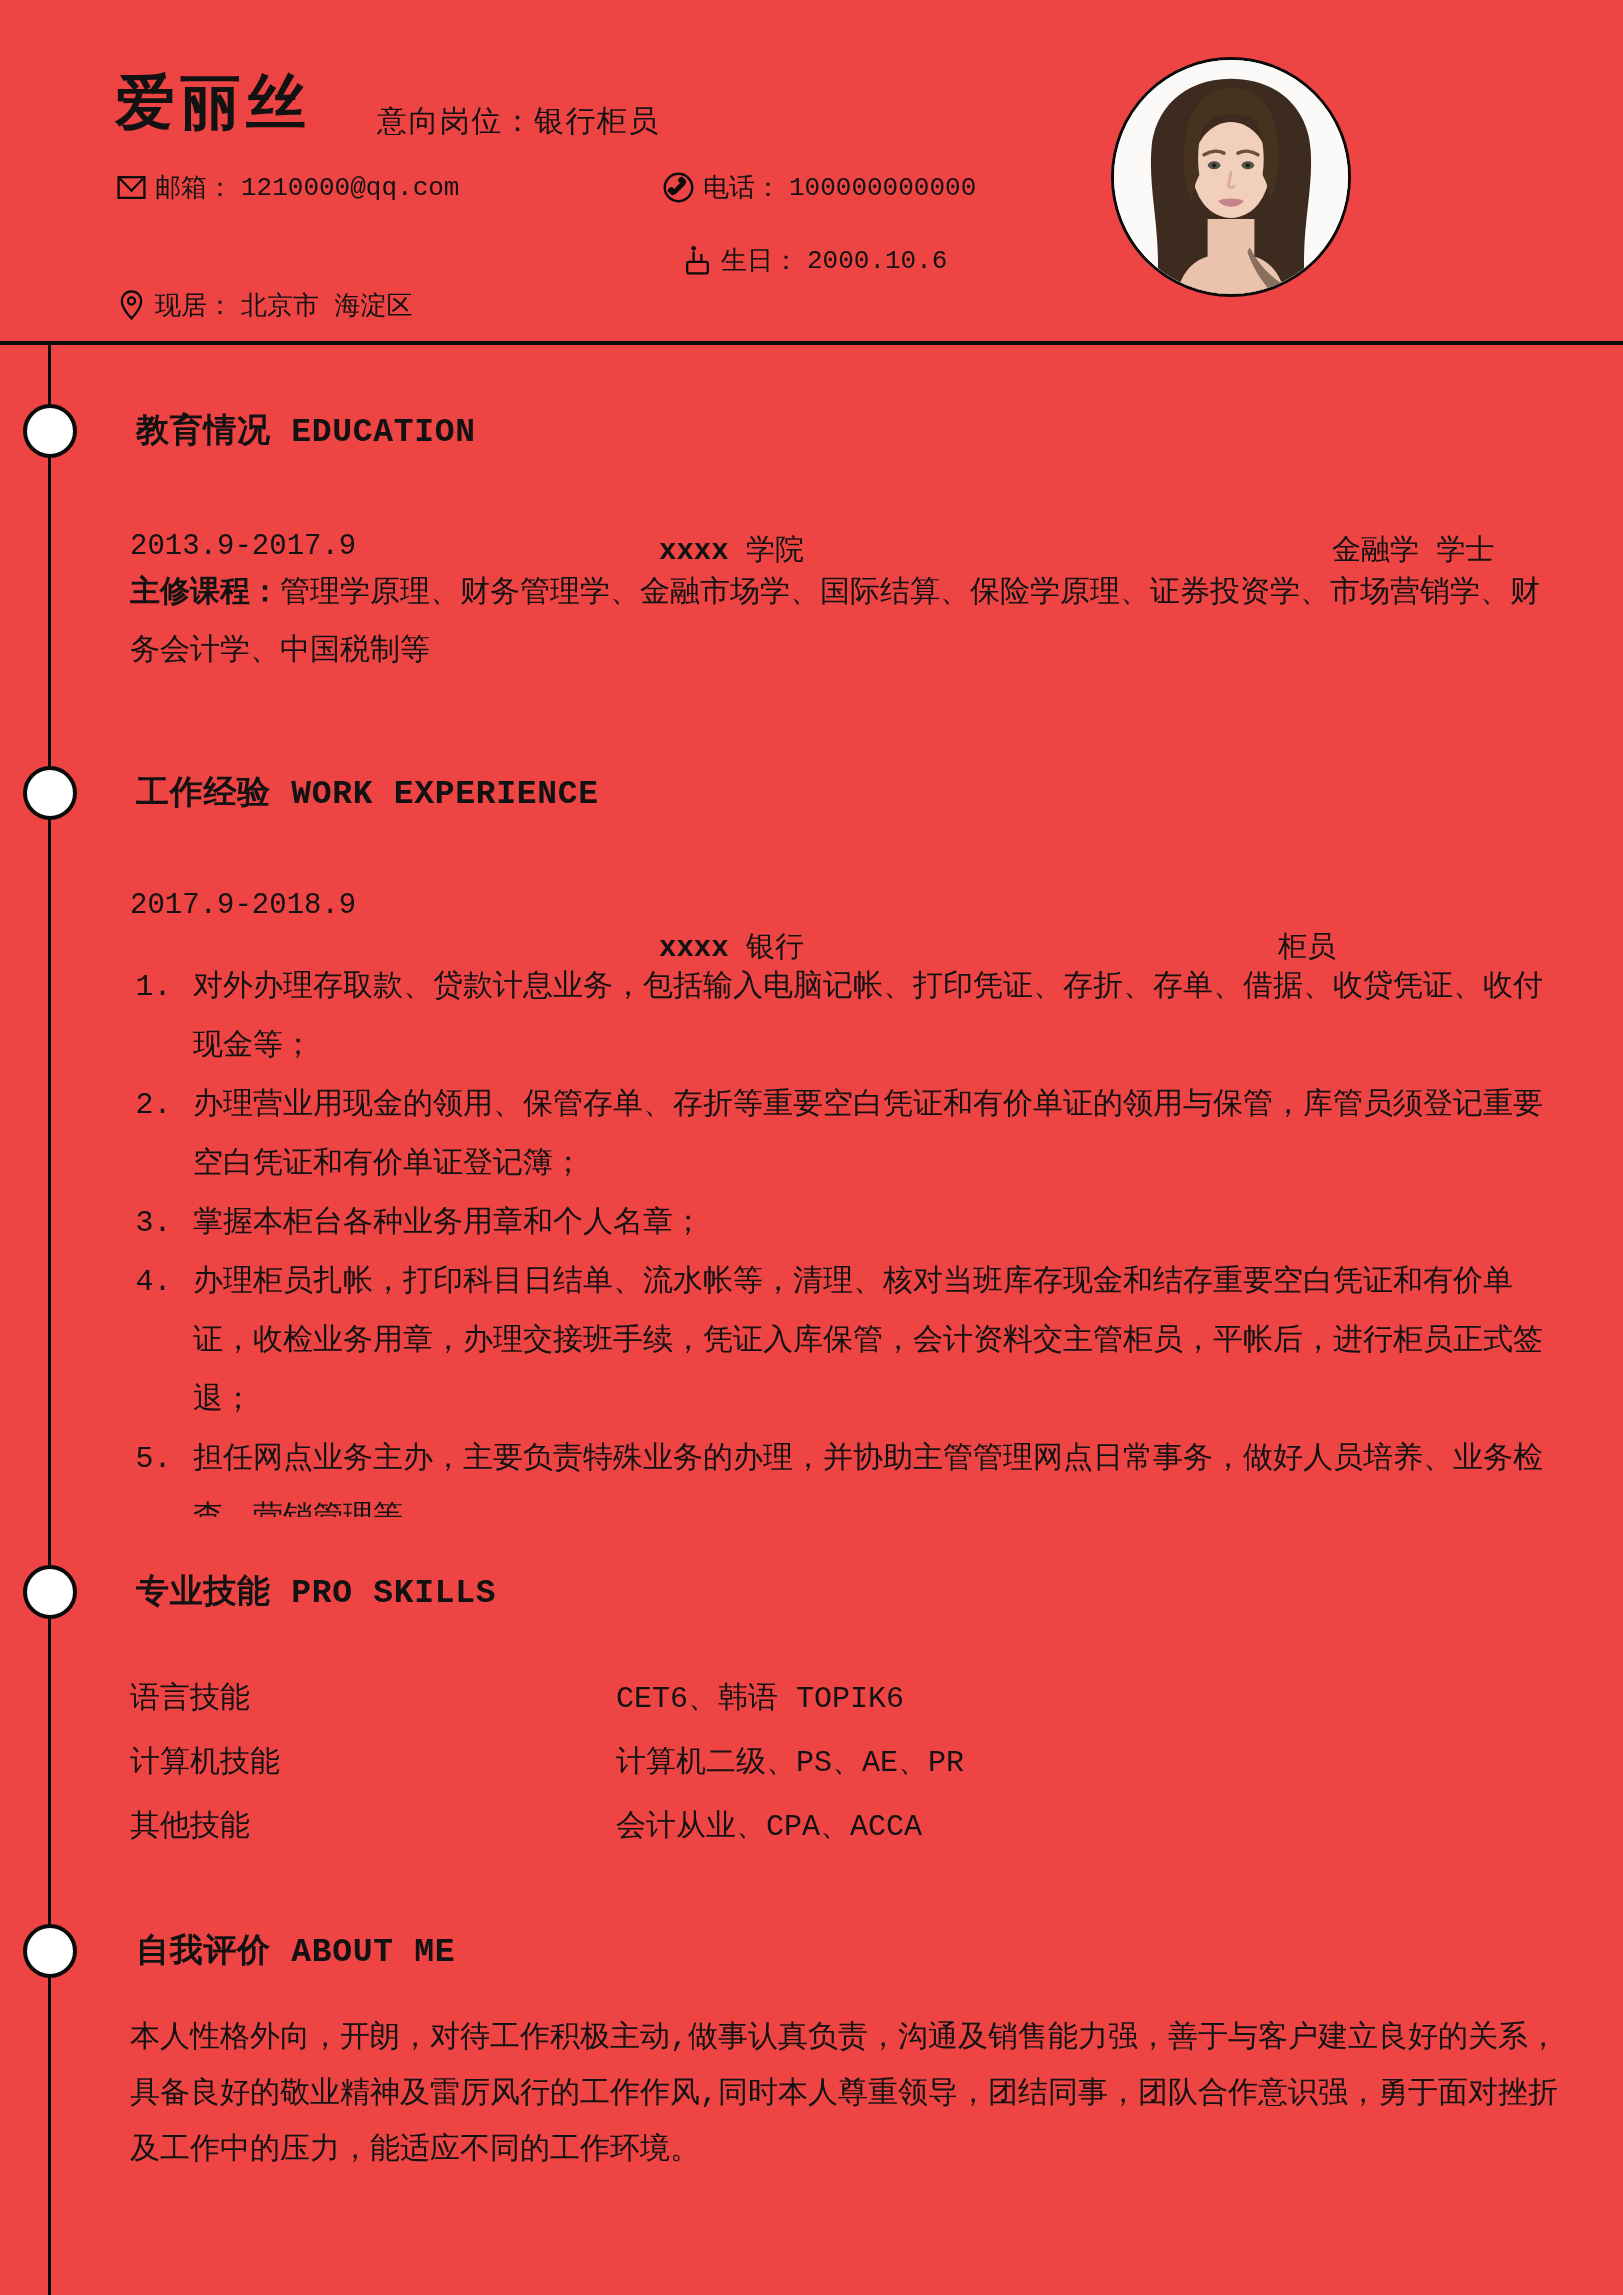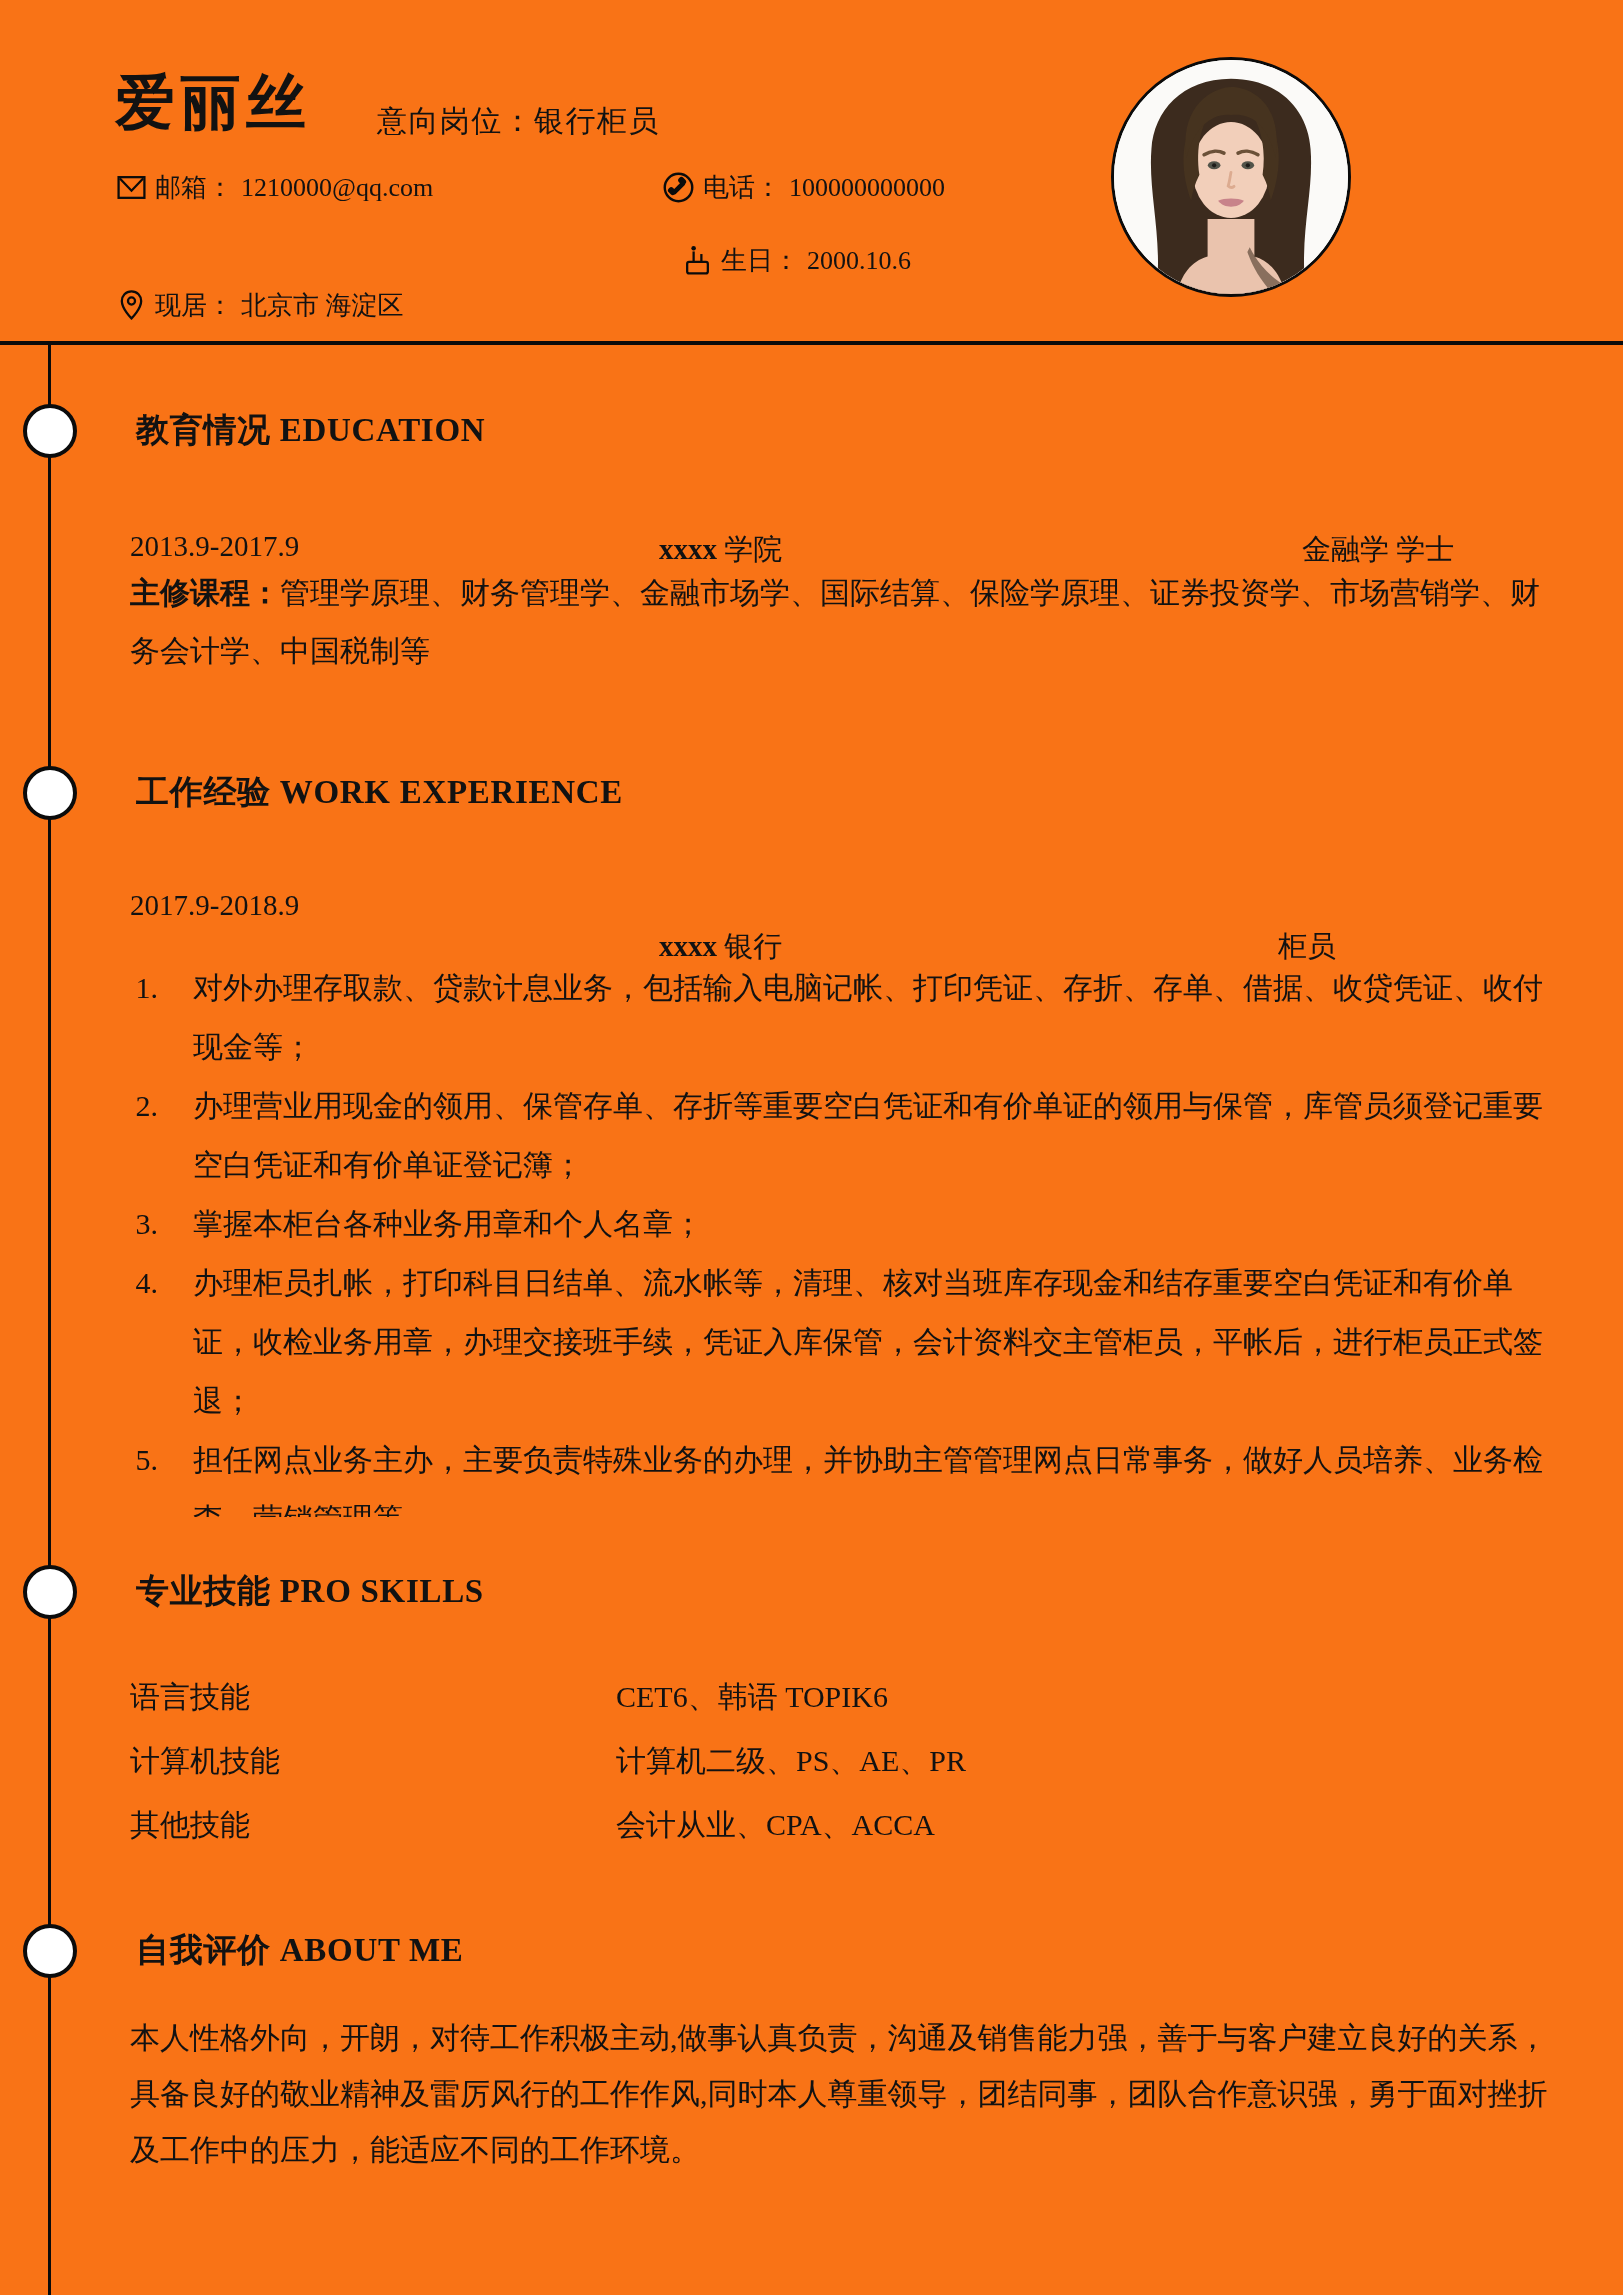--- a/index.html
+++ b/index.html
@@ -1,20 +1,20 @@
 <!DOCTYPE html>
 <html style="font-size:11px"><head>
 <meta charset="utf-8">
 <style>
   html,body{margin:0;padding:0;background:#e8e8e8;}
   .page{
     position:relative;
     width:1623px;height:2295px;
-    background:#f97316;
-    font-family:Liberation Serif, serif;
+    background:#ef4444;
+    font-family:Liberation Mono, monospace;
     color:#121212;
     overflow:hidden;
   }
   
   .name{
     position:absolute;left:115px;top:63px;
     font-size:60px;font-weight:bold;letter-spacing:5.5px;
   }
   .job-intent{
     position:absolute;left:377px;top:101px;
@@ -46,21 +46,21 @@
   
   .sec-title{
     position:absolute;left:136px;font-size:33px;font-weight:bold;
     letter-spacing:0.7px;white-space:nowrap;
   }
   .t-edu{top:408px;} .t-work{top:770px;} .t-skill{top:1569px;} .t-about{top:1928px;}
   .abs{position:absolute;font-size:29px;white-space:nowrap;margin-top:38px;}
   .bold{font-weight:bold;}
   .edu-date{left:130px;top:492px;}
   .edu-school{left:659px;top:492px;}
-  .edu-degree{left:1302px;top:492px;}
+  .edu-degree{left:1332px;top:492px;}
   .courses{
     position:absolute;left:130px;top:564px;width:1439px;
     font-size:30px;line-height:58px;white-space:normal;
   }
   .work-date{left:130px;top:851px;}
   .work-company{left:659px;top:889px;}
   .work-role{left:1278px;top:889px;}
   .duties{
     position:absolute;left:130px;top:958px;width:1439px;height:559px;
     overflow:hidden;font-size:30px;line-height:59px;

